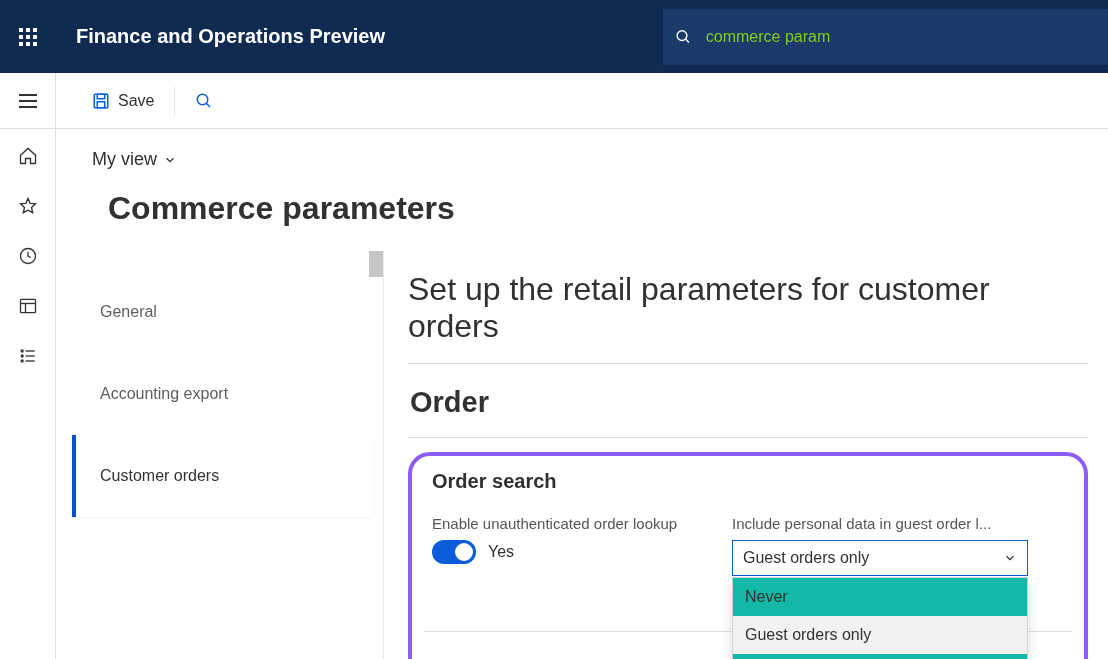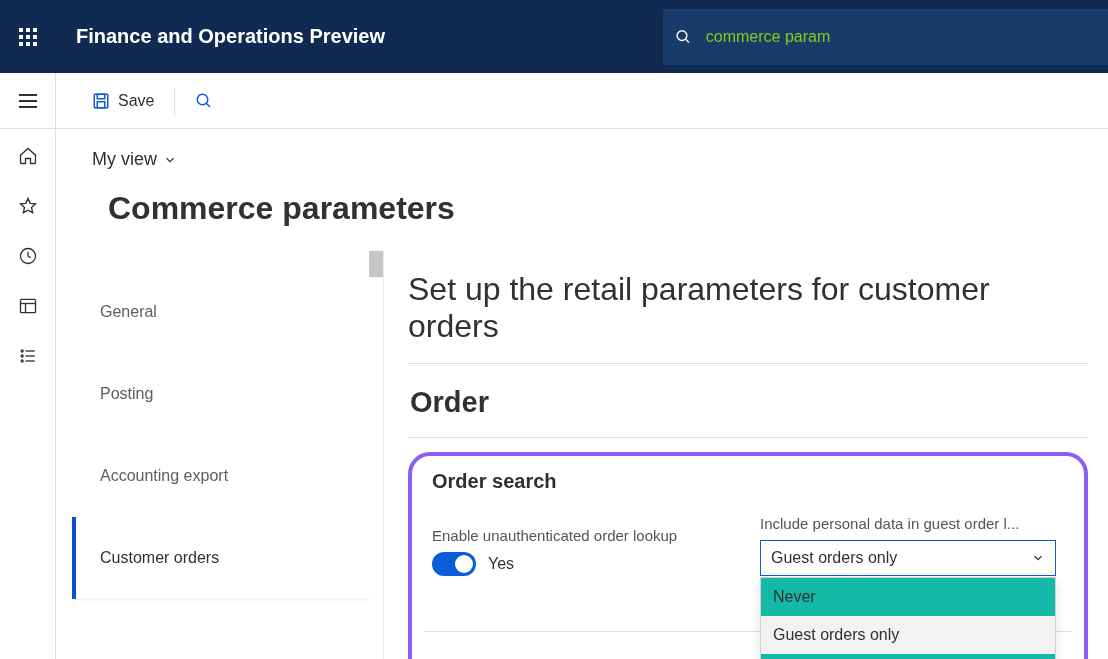--- a/index.html
+++ b/index.html
@@ -169,21 +169,21 @@
   .card {
     border: 4px solid #8b5cf6;
     border-radius: 22px;
     padding: 14px 36px 110px 20px;
     position: relative;
   }
   .card-heading {
     font-size: 20px; font-weight: 600; margin: 0 0 22px 0;
   }
   .field-row {
-    display: flex; gap: 48px; align-items: flex-end;
+    display: flex; gap: 20px;
   }
   .field {
     flex: 0 0 280px;
     position: relative;
   }
   .field.wide { flex: 1; }
   .field-label {
     font-size: 15px; color: #555; margin-bottom: 8px;
     white-space: nowrap; overflow: hidden; text-overflow: ellipsis;
   }
@@ -330,23 +330,20 @@
       <h1 class="page-title">Commerce parameters</h1>
     </div>
 
     <div class="page-body">
       <div class="sub-nav">
         <div class="scrollbar-track">
           <div class="scrollbar-thumb"></div>
         </div>
         <div class="sub-nav-item">
           <span>General</span>
-        </div>
-        <div class="sub-nav-item">
-          <span>Posting</span>
         </div>
         <div class="sub-nav-item">
           <span>Accounting export</span>
         </div>
         <div class="sub-nav-item active">
           <span>Customer orders</span>
         </div>
       </div>
 
       <div class="main-panel">

